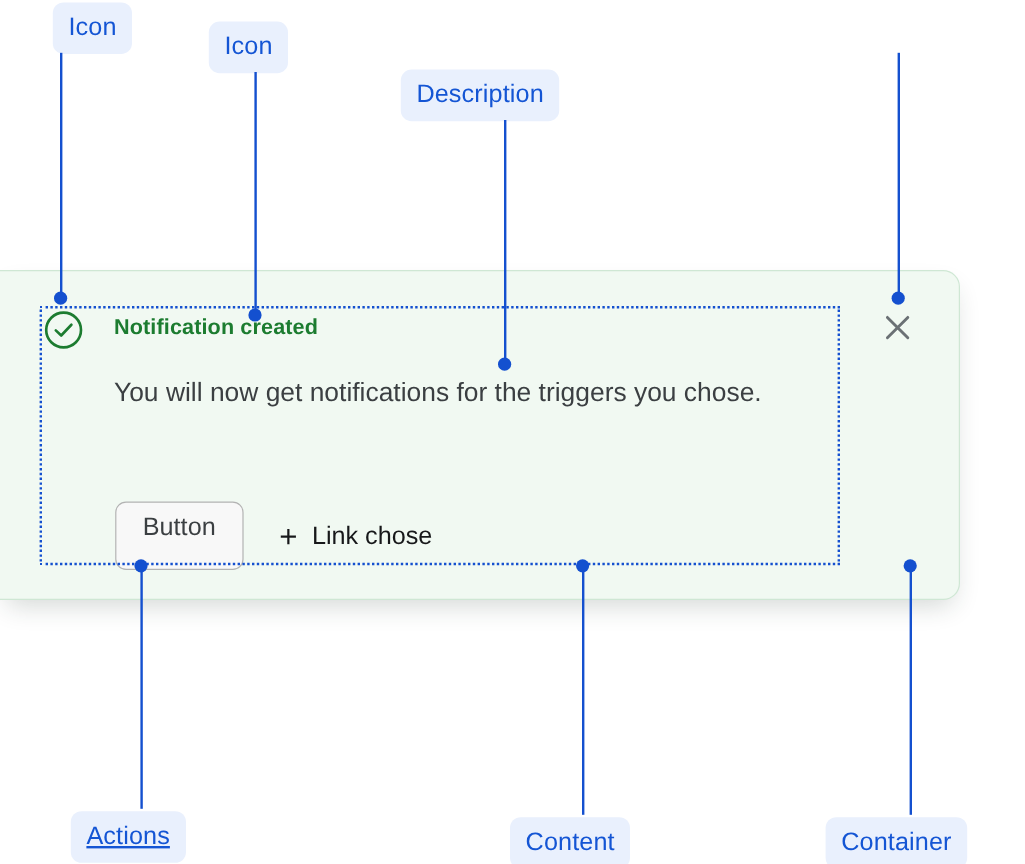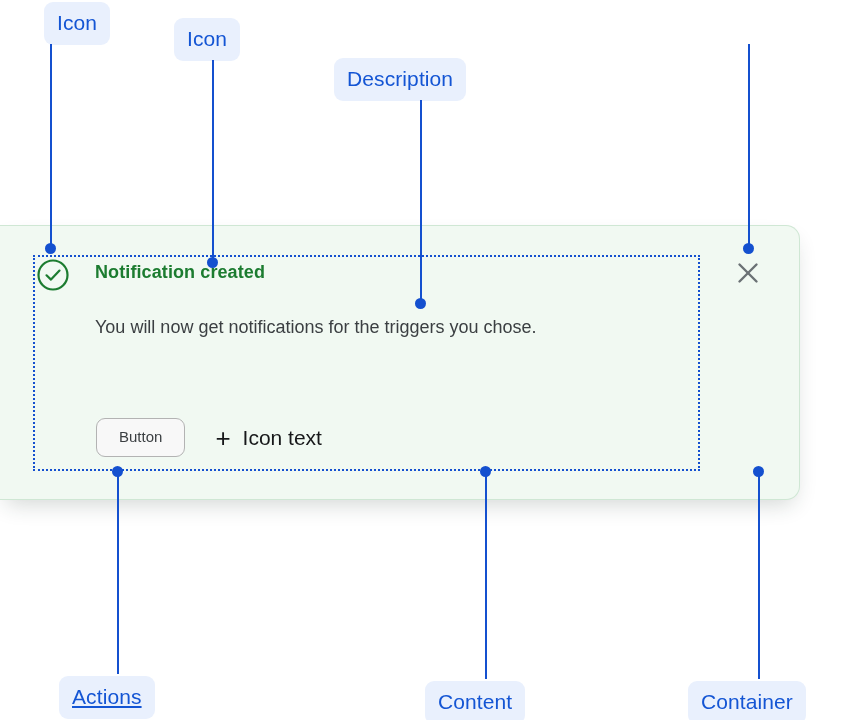--- a/index.html
+++ b/index.html
@@ -96,41 +96,41 @@
     color: #1c7c30;
     letter-spacing: 0.1px;
   }
 
   
   #n-desc {
     position: absolute;
     left: 95px;
     top: 307px;
     width: 600px;
-    font-size: 18px;
+    font-size: 22px;
     line-height: 40px;
     color: #3b3f42;
   }
 
   
   #actions {
     position: absolute;
     left: 96px;
     top: 418px;
     display: flex;
     align-items: center;
   }
   #plain-button {
     font-family: "Liberation Sans", sans-serif;
-    font-size: 15px;
+    font-size: 21px;
     color: #3b3f42;
     background: #f8f8f8;
     border: 1px solid #b3b3b3;
     border-radius: 9px;
-    padding: 10px 22px 12px 22px;
+    padding: 10px 22px 24px 22px;
     line-height: 1;
     cursor: pointer;
   }
   #link-action {
     display: flex;
     align-items: center;
     margin-left: 30px;
     cursor: pointer;
   }
   #plus-icon {
@@ -174,21 +174,21 @@
   </span>
 
   <div id="n-title">Notification created</div>
 
   <div id="n-desc">You will now get notifications for the triggers you chose.</div>
 
   <div id="actions">
     <button id="plain-button">Button</button>
     <span id="link-action">
       <span id="plus-icon">+</span>
-      <span id="link-text">Icon text</span>
+      <span id="link-text">Link chose</span>
     </span>
   </div>
 
   <button id="dismiss-button">
     <svg width="30" height="30" viewBox="0 0 30 30" aria-hidden="true">
       <line x1="6.5" y1="6.5" x2="23.5" y2="23.5" stroke="#6b7175" stroke-width="2.4" stroke-linecap="round"></line>
       <line x1="23.5" y1="6.5" x2="6.5" y2="23.5" stroke="#6b7175" stroke-width="2.4" stroke-linecap="round"></line>
     </svg>
   </button>
 

